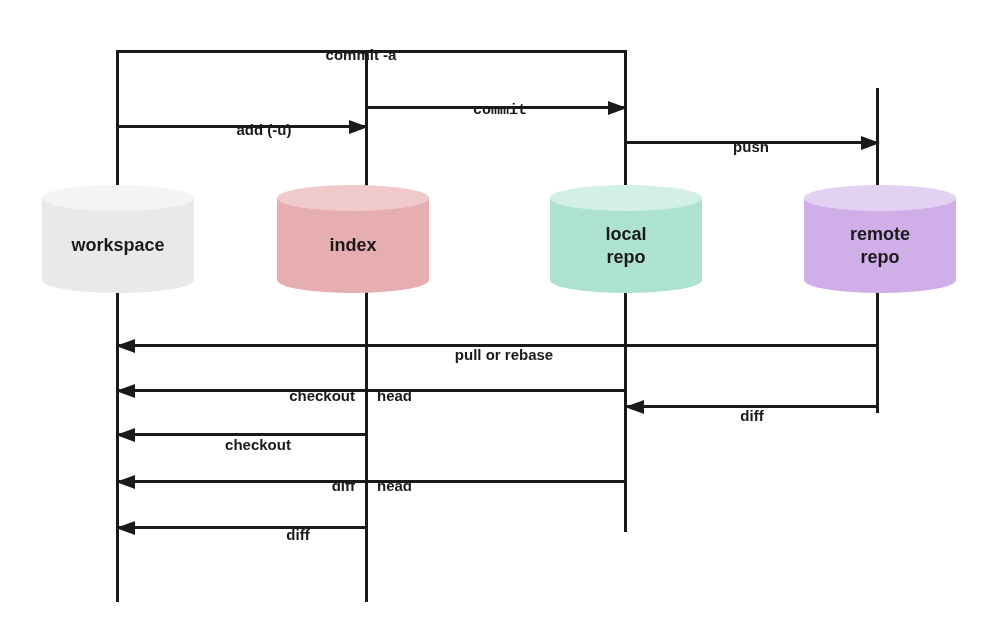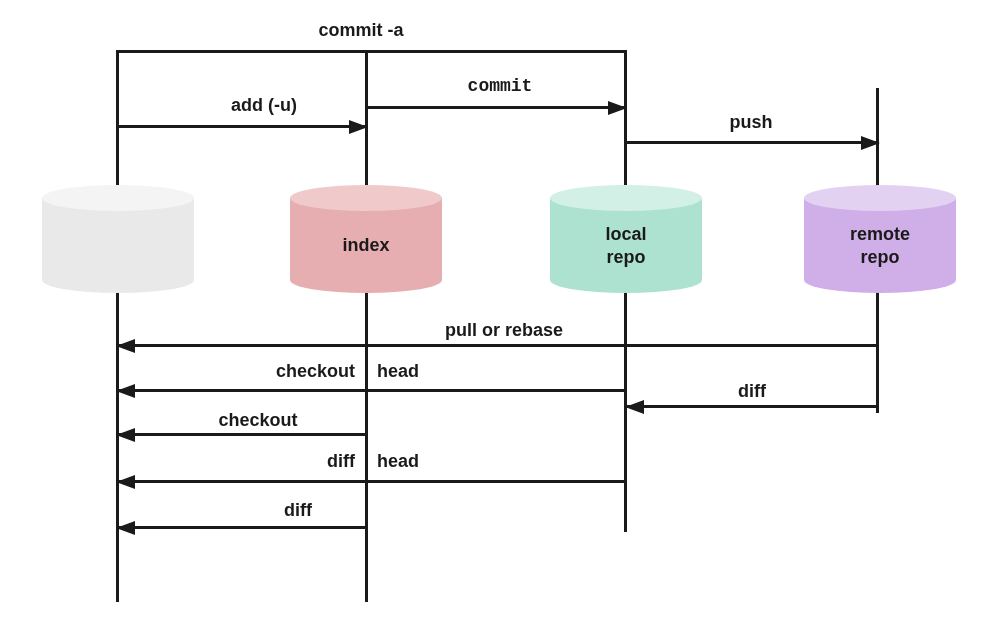--- a/index.html
+++ b/index.html
@@ -16,21 +16,21 @@
     content:""; position:absolute; right:-2px; top:50%; transform:translateY(-50%);
     width:0; height:0; border-left:19px solid #1a1a1a;
     border-top:7px solid transparent; border-bottom:7px solid transparent;
   }
   .arrow.head-left::before {
     content:""; position:absolute; left:-2px; top:50%; transform:translateY(-50%);
     width:0; height:0; border-right:19px solid #1a1a1a;
     border-top:7px solid transparent; border-bottom:7px solid transparent;
   }
   
-  .lbl { position:absolute; font-size:18px; font-weight:600; white-space:nowrap; z-index:2; }
+  .lbl { position:absolute; font-size:15px; font-weight:600; white-space:nowrap; z-index:2;margin-top:24px; }
   .lbl.c { transform:translate(-50%,-50%); }
   .lbl.r { transform:translateY(-50%); text-align:right; }
   .lbl.l { transform:translateY(-50%); text-align:center; }
   
   .cyl { position:absolute; top:185px; width:152px; height:108px; z-index:1; }
   .cyl-top {
     position:absolute; top:0; left:0; width:152px; height:26px;
     border-radius:50%; z-index:2;
   }
   .cyl-body {
@@ -62,23 +62,27 @@
 
   <div class="arrow head-right" style="left:118px; top:125px; width:248px;"></div>
   <div class="lbl c" style="left:264px; top:105px;">add (-u)</div>
 
   <div class="arrow head-right" style="left:625px; top:141px; width:253px;"></div>
   <div class="lbl c" style="left:751px; top:122px;">push</div>
 
   <div class="cyl" style="left:42px;">
     <div class="cyl-body" style="background: rgb(233, 233, 233);"></div>
     <div class="cyl-top" style="background: rgb(244, 244, 244);"></div>
+    <div class="cyl-label">
+      <span>workspace</span>
+        <span></span>
+    </div>
   </div>
 
-  <div class="cyl" style="left:290px;">
+  <div class="cyl" style="left:277px;">
     <div class="cyl-body" style="background: rgb(230, 174, 177);"></div>
     <div class="cyl-top" style="background: rgb(240, 202, 202);"></div>
     <div class="cyl-label">
       <span>index</span>
         <span></span>
     </div>
   </div>
 
   <div class="cyl" style="left:550px;">
     <div class="cyl-body" style="background: rgb(174, 226, 208);"></div>

